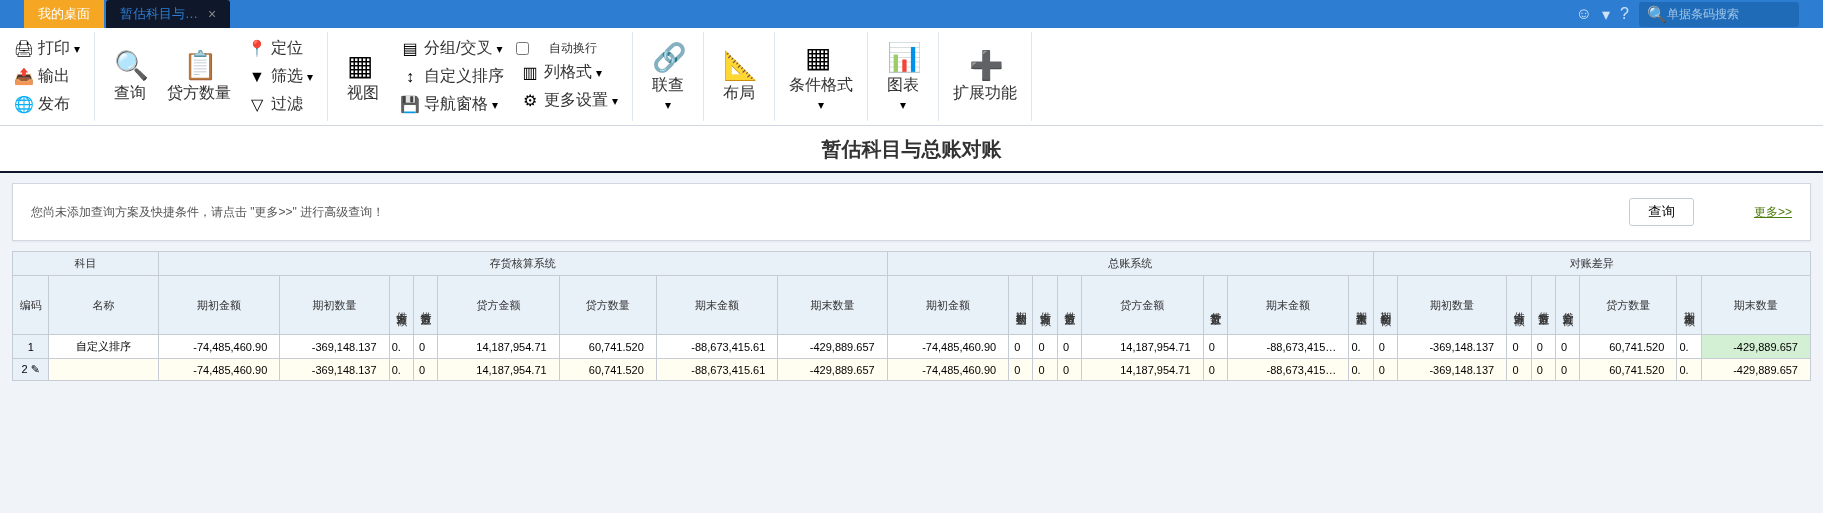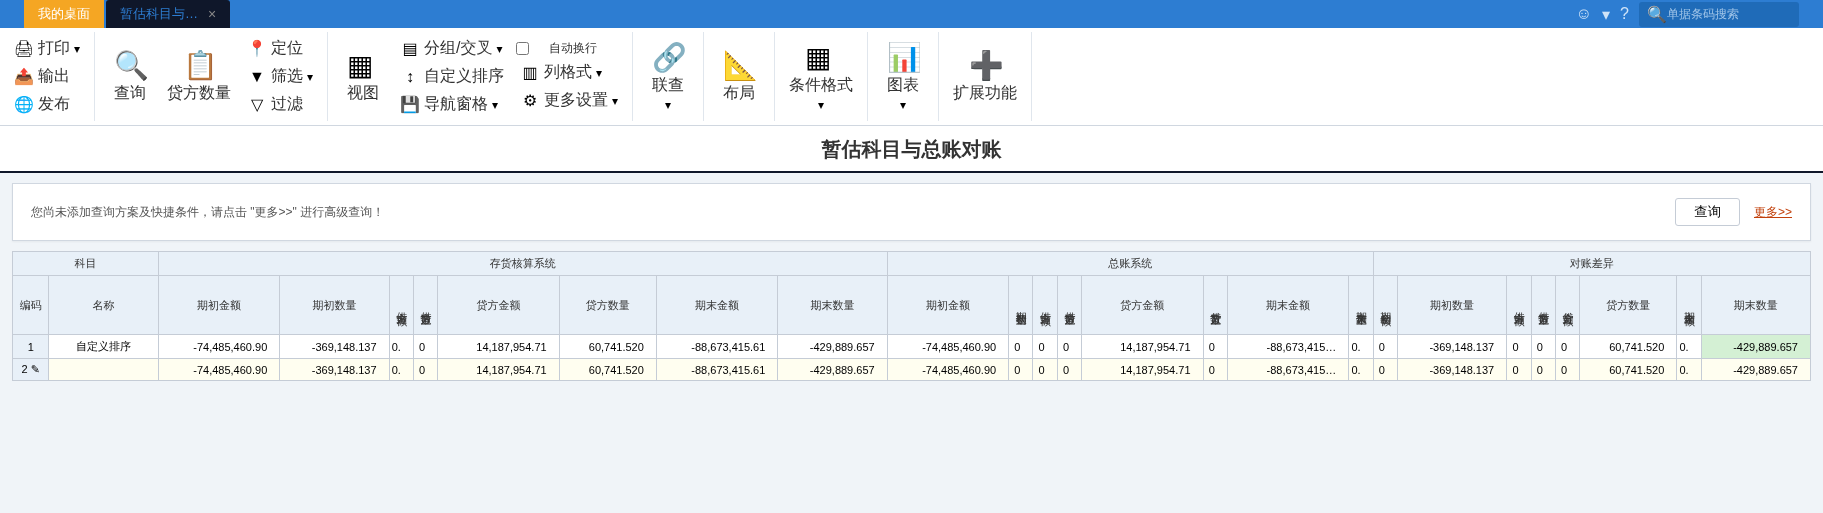--- a/index.html
+++ b/index.html
@@ -23,21 +23,21 @@
 .ribbon-icon { width: 20px; height: 20px; display: inline-flex; align-items: center; justify-content: center; font-size: 16px; }
 .ribbon-icon-lg { width: 32px; height: 32px; font-size: 28px; }
 .ribbon-label { font-size: 16px; color: #333; }
 .checkbox-row { display: flex; align-items: center; gap: 20px; font-size: 12px; color: #333; }
 .checkbox-row input { margin: 0; }
 .title-area { background: #fff; text-align: center; padding: 10px 0 8px; border-bottom: 2px solid #0f172a; }
 .title-area h1 { font-size: 20px; font-weight: bold; color: #333; }
 .query-bar { background: #fff; margin: 10px 12px; padding: 14px 18px; border: 1px solid #d0d7e0; display: flex; align-items: center; box-shadow: 0 1px 2px rgba(0,0,0,0.05); }
 .query-text { color: #555; flex: 1; }
 .query-btn { background: #fff; border: 1px solid #c5ccd6; padding: 4px 18px; border-radius: 3px; cursor: pointer; margin-right: 14px; }
-.more-link { color: #c2410c; text-decoration: underline; cursor: pointer; }
+.more-link { color: #4d7c0f; text-decoration: underline; cursor: pointer; margin-left: 46px; }
 .table-wrap { margin: 0 12px; background: #fff; overflow-x: auto; }
 table { border-collapse: collapse; width: 100%; table-layout: fixed; border-radius: 14px; }
 th, td { border: 1px solid #c5ccd6; font-size: 11px; text-align: center; padding: 4px 2px; overflow: hidden; white-space: nowrap; }
 th { background: #e8f0f8; color: #333; font-weight: normal; }
 .vertical-text { writing-mode: vertical-rl; text-orientation: upright; letter-spacing: 1px; margin: 0 auto; height: 50px; }
 td.num { text-align: right; padding-right: 12px; }
 td.rownum { background: #e8f0f8; text-align: center; }
 tr.total-row td { background: #fffef0; }
 tr.total-row td.rownum { background: #e8f0f8; }
 .neg-hl { background: #d4f0d4; }

